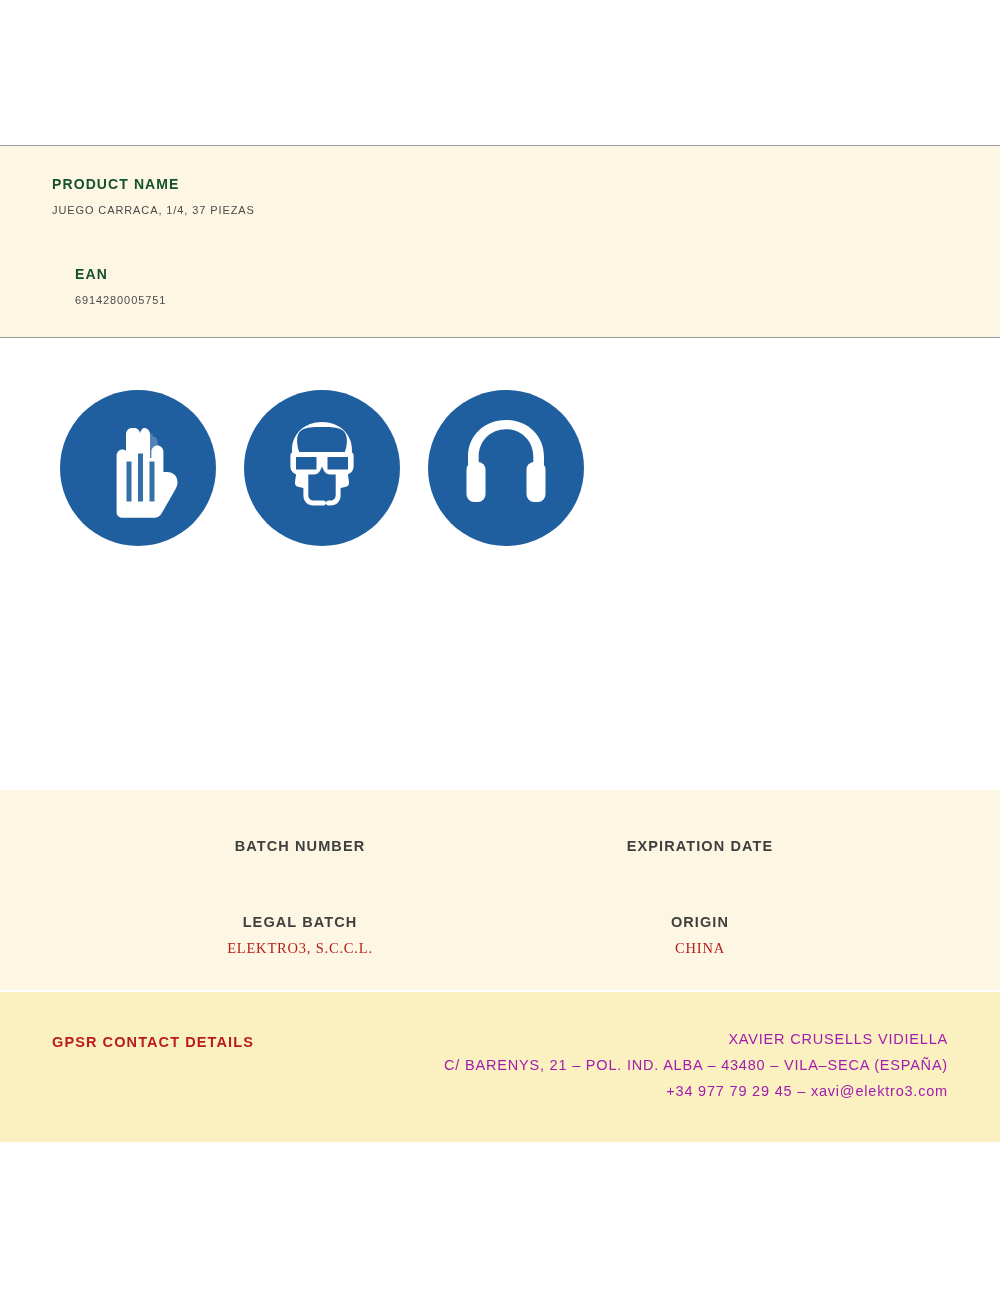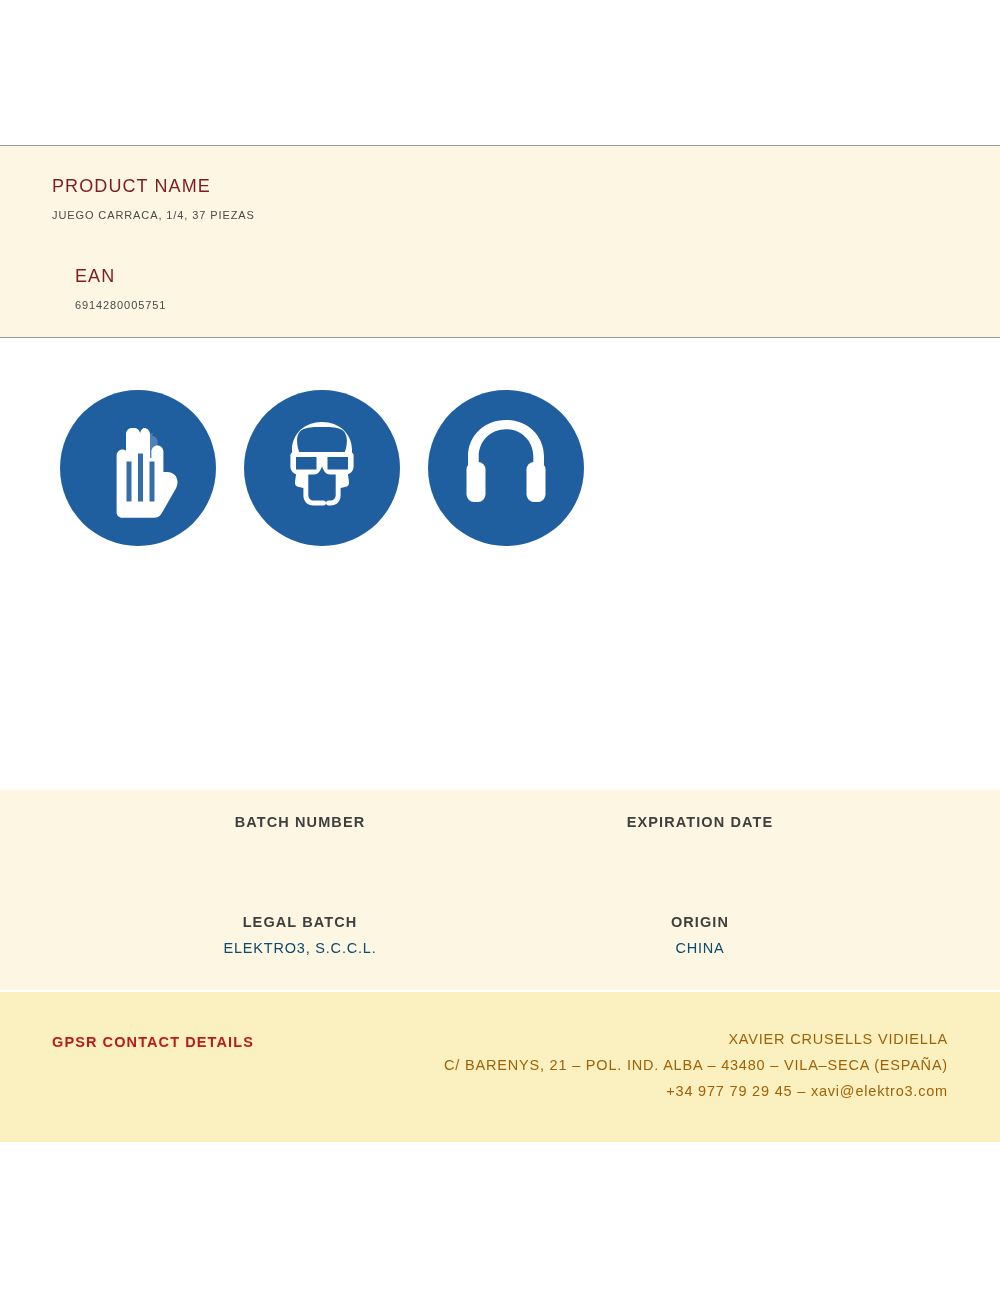--- a/index.html
+++ b/index.html
@@ -32,24 +32,24 @@
     background: #fdf6e3;
     border-top: 1px solid #9a9a9a;
     border-bottom: 1px solid #9a9a9a;
     box-sizing: border-box;
   }
   .field {
     position: absolute;
     left: 52px;
   }
   .field-label {
-    font-size: 18px;
-    font-weight: normal;
+    font-size: 14px;
+    font-weight: bold;
     letter-spacing: 1.1px;
-    color: #7f1d1d;
+    color: #14532d;
   }
   .field-value {
     font-size: 11px;
     letter-spacing: 0.9px;
     color: #4a4a4a;
     margin-top: 12px;
   }
   #field-product { top: 30px; }
   #field-ean { top: 120px; margin-left: 23px; }
 
@@ -97,25 +97,26 @@
   .info-cell.left-pad { flex: 0 0 150px; }
   .info-label {
     font-size: 14.5px;
     font-weight: bold;
     letter-spacing: 1.1px;
     color: #3f3f3f;
   }
   .info-value {
     font-size: 14.5px;
     letter-spacing: 0.8px;
-    color: #0c4a6e;
+    color: #b91c1c;
     margin-top: 10px;
     min-height: 16px;
-  }
-  #info-row-1 { position: absolute; top: 24px; left: 0; }
+    font-family: Liberation Serif, serif;
+  }
+  #info-row-1 { position: absolute; top: 48px; left: 0; }
   #info-row-2 { position: absolute; top: 124px; left: 0; }
 
   
   .contact-band {
     position: absolute;
     left: 0;
     top: 992px;
     width: 1000px;
     height: 150px;
     background: #fbf0bf;
@@ -132,21 +133,21 @@
   }
   .contact-lines {
     position: absolute;
     right: 52px;
     top: 34px;
     text-align: right;
   }
   .contact-line {
     font-size: 14.5px;
     letter-spacing: 0.8px;
-    color: #a16207;
+    color: #a21caf;
     line-height: 26px;
   }
 </style>
 </head>
 <body>
 
 <div class="page">
 
   <div class="product-block">
     <div class="field" id="field-product">

